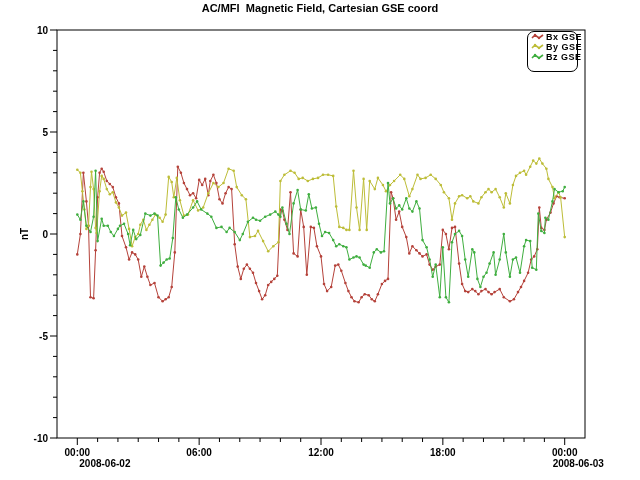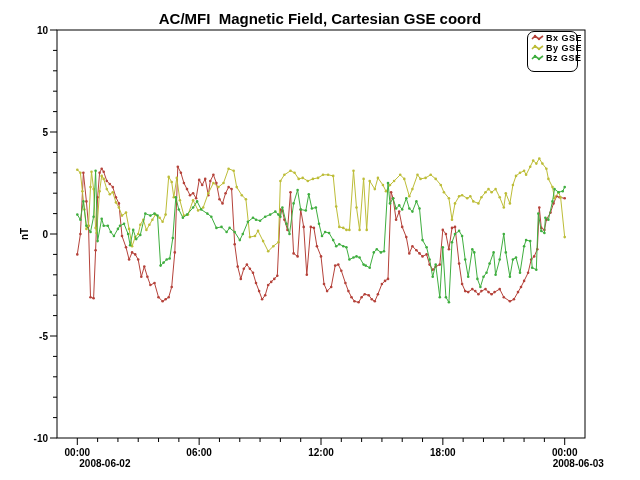--- a/index.html
+++ b/index.html
@@ -1,23 +1,23 @@
 <!DOCTYPE html>
 <html><head>
 <meta charset="utf-8">
 <style>
   html,body{margin:0;padding:0;background:#ffffff;}
   #screen{position:relative;width:640px;height:480px;background:#ffffff;overflow:hidden;
           font-family:"Liberation Sans",sans-serif;color:#000;}
-  #chart-title{position:absolute;top:10px;left:0;width:640px;text-align:center;
-               font-size:15px;font-weight:bold;white-space:pre;}
+  #chart-title{position:absolute;top:2px;left:0;width:640px;text-align:center;
+               font-size:11px;font-weight:bold;white-space:pre;}
   #plot-svg{position:absolute;left:0;top:0;}
   #legend{position:absolute;left:527px;top:31px;width:51px;height:41px;
           border:1.5px solid #000;border-radius:7px;background:#fff;
-          box-sizing:border-box;display:flex;flex-direction:column;justify-content:center;
+          box-sizing:border-box;display:flex;flex-direction:column;justify-content:flex-end;
           padding:1px 2px 9px 3px;}
   .legend-row{display:flex;align-items:center;height:12px;}
   .legend-row svg{flex:0 0 13px;margin-right:2px;}
   .legend-label{font-size:9px;font-weight:bold;letter-spacing:0.5px;white-space:pre;}
 </style>
 </head>
 <body>
 
 <div id="screen">
   <div id="chart-title">AC/MFI  Magnetic Field, Cartesian GSE coord</div>

